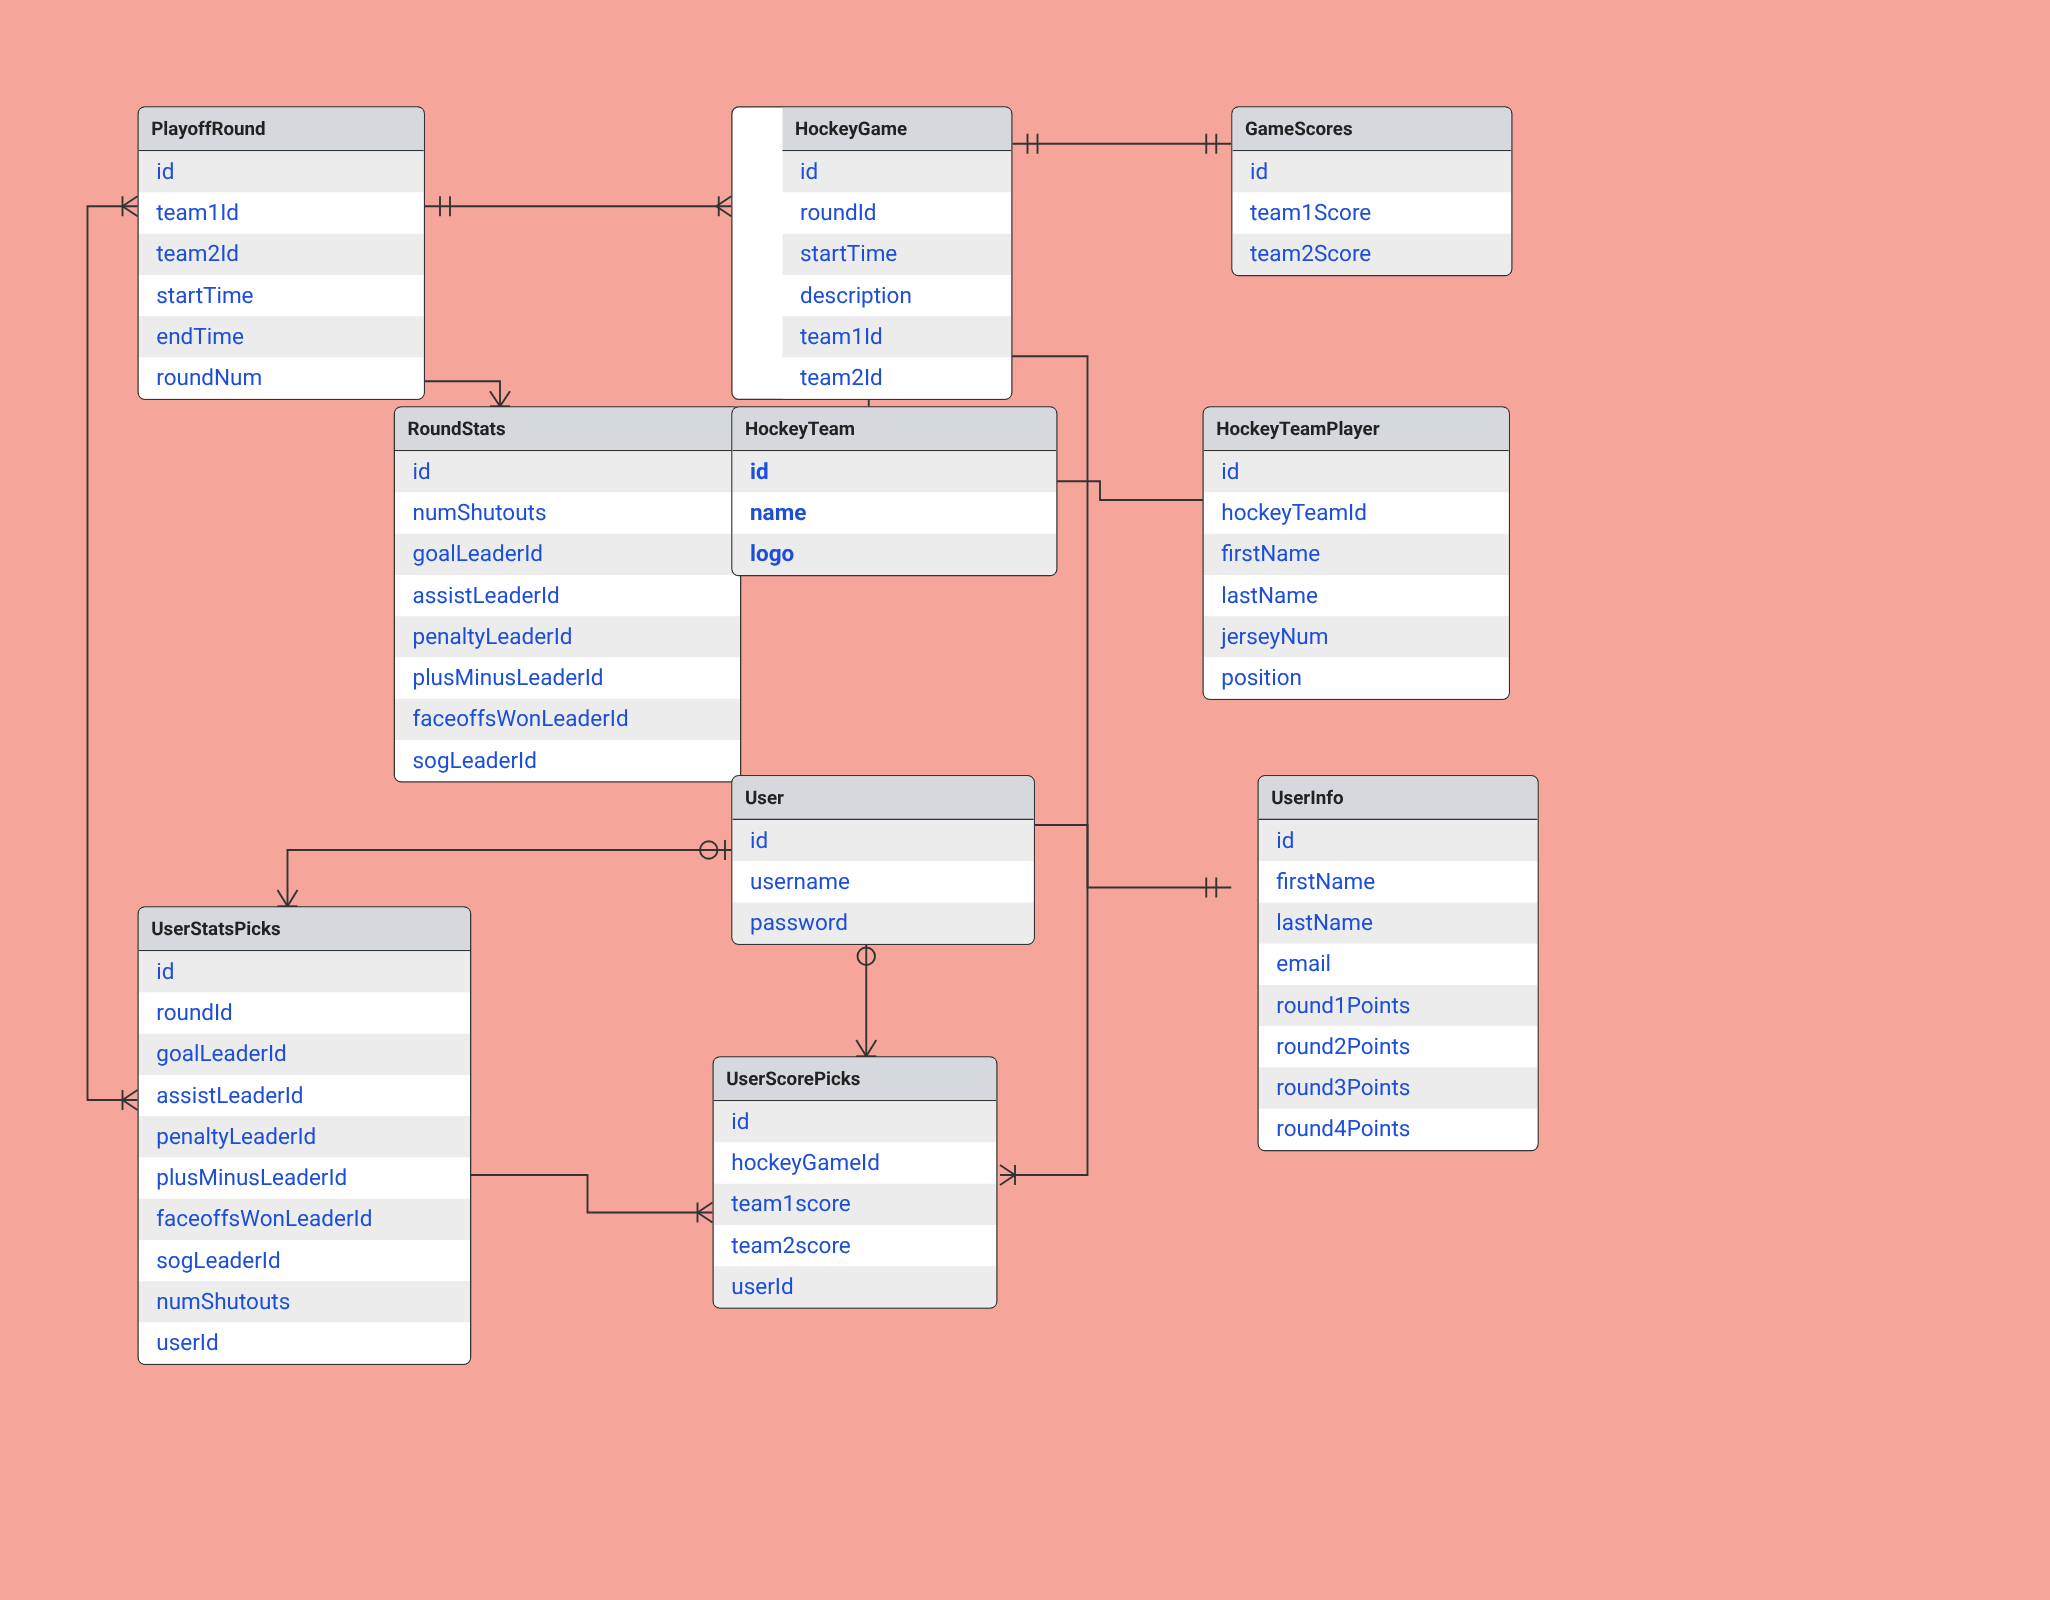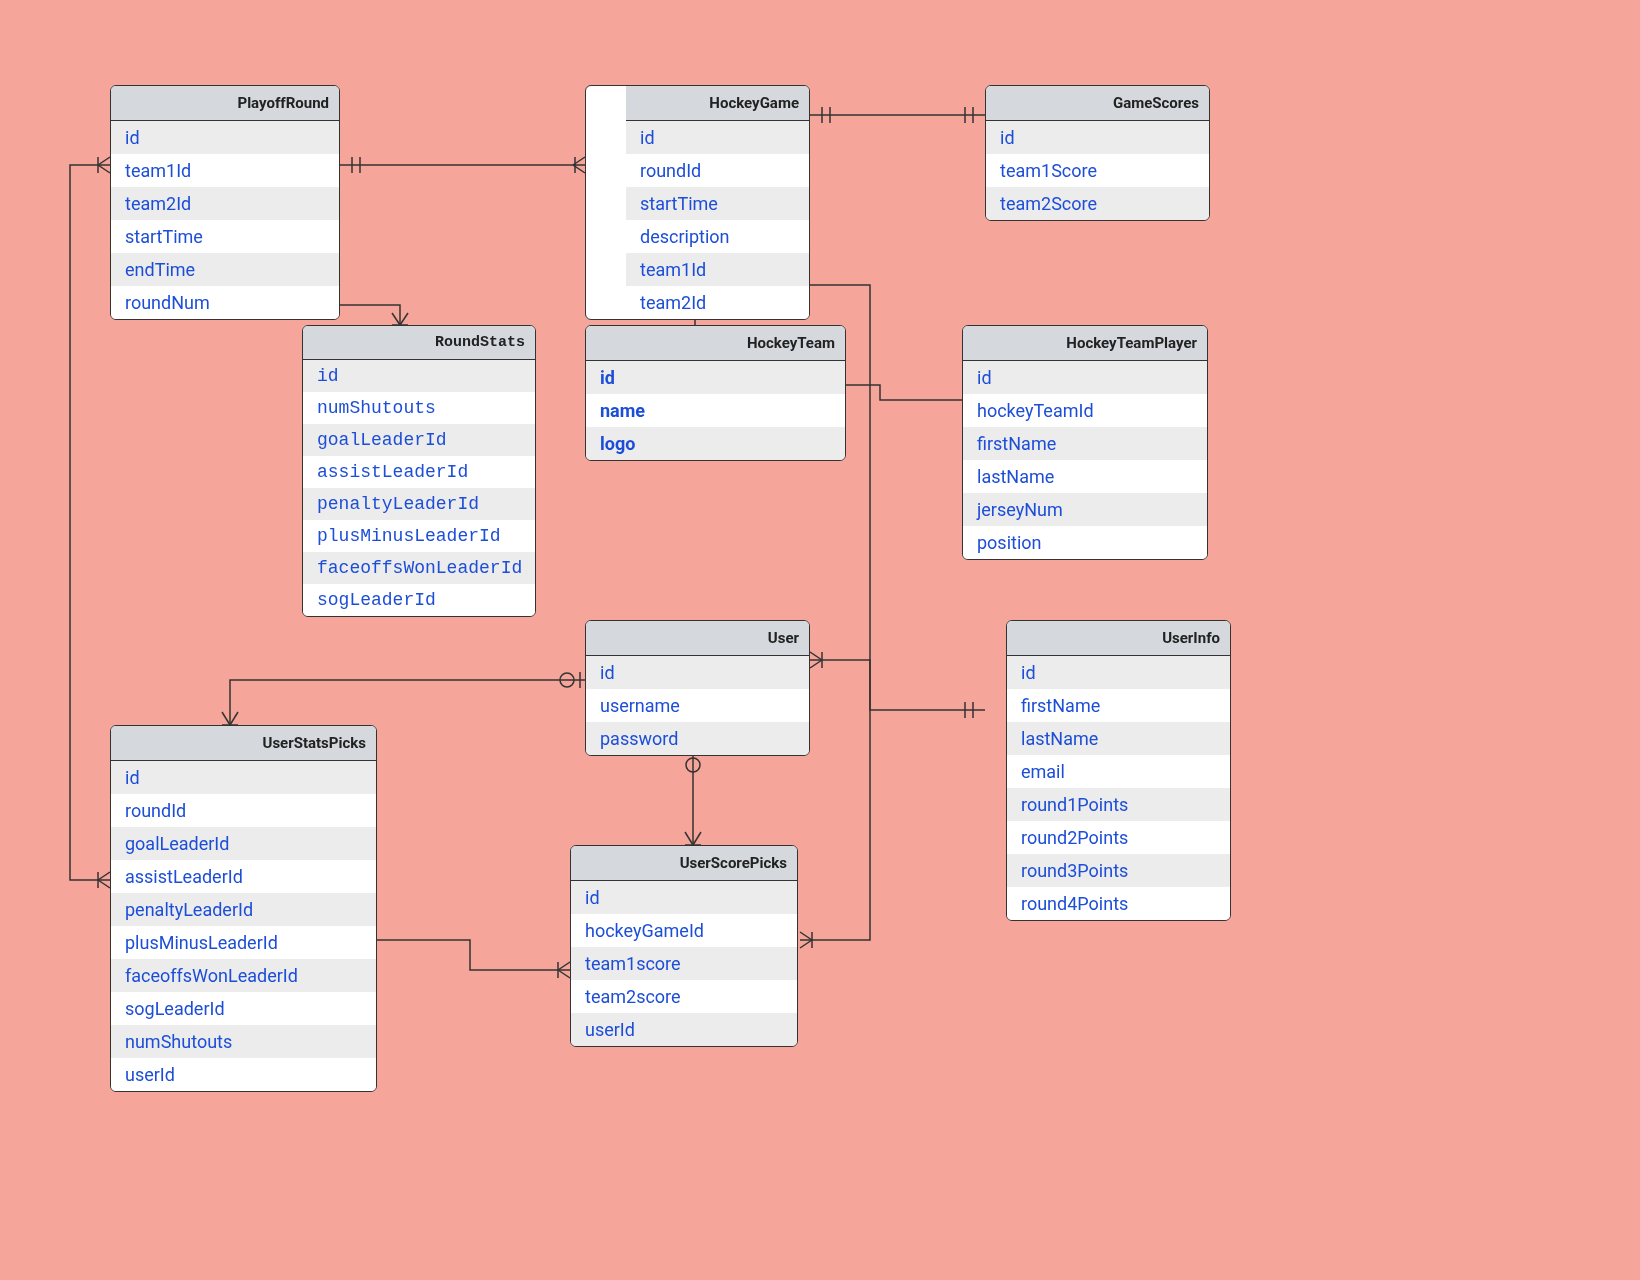--- a/index.html
+++ b/index.html
@@ -15,21 +15,21 @@
     position: absolute;
     background: #fff;
     border: 1.5px solid #333;
     border-radius: 6px;
     overflow: hidden;
     box-sizing: border-box;
   }
   .entity-header {
     background: #d5d9de;
     font-weight: 700;
-    text-align: right;
+    text-align: left;
     padding: 8px 10px;
     border-bottom: 1.5px solid #333;
     font-size: 15px;
     color: #222;
   }
   .attr {
     padding: 6px 14px;
     font-size: 18px;
     color: #1d4ed8;
   }
@@ -185,21 +185,21 @@
 
 <div class="entity" style="left:985px; top:85px; width:225px;">
   <div class="entity-header">GameScores</div>
   <div class="attrs">
     <div class="attr">id</div>
     <div class="attr">team1Score</div>
     <div class="attr">team2Score</div>
   </div>
 </div>
 
-<div class="entity" style="left:302px; top:325px; width:234px;font-family:Liberation Mono, monospace;">
+<div class="entity" style="left:315px; top:325px; width:278px;">
   <div class="entity-header">RoundStats</div>
   <div class="attrs">
     <div class="attr">id</div>
     <div class="attr">numShutouts</div>
     <div class="attr">goalLeaderId</div>
     <div class="attr">assistLeaderId</div>
     <div class="attr">penaltyLeaderId</div>
     <div class="attr">plusMinusLeaderId</div>
     <div class="attr">faceoffsWonLeaderId</div>
     <div class="attr">sogLeaderId</div>
@@ -220,21 +220,21 @@
   <div class="attrs">
     <div class="attr">id</div>
     <div class="attr">hockeyTeamId</div>
     <div class="attr">firstName</div>
     <div class="attr">lastName</div>
     <div class="attr">jerseyNum</div>
     <div class="attr">position</div>
   </div>
 </div>
 
-<div class="entity" style="left:585px; top:620px; width:225px;">
+<div class="entity" style="left:585px; top:620px; width:243px;">
   <div class="entity-header">User</div>
   <div class="attrs">
     <div class="attr">id</div>
     <div class="attr">username</div>
     <div class="attr">password</div>
   </div>
 </div>
 
 <div class="entity" style="left:1006px; top:620px; width:225px;">
   <div class="entity-header">UserInfo</div>

